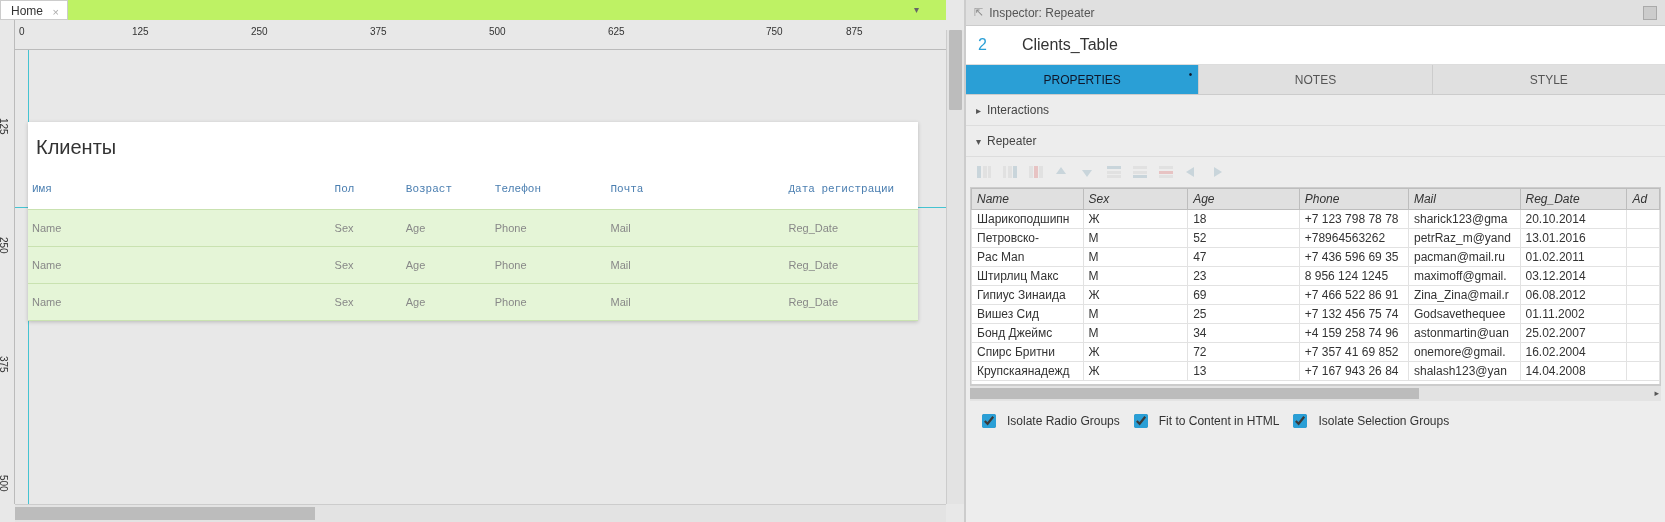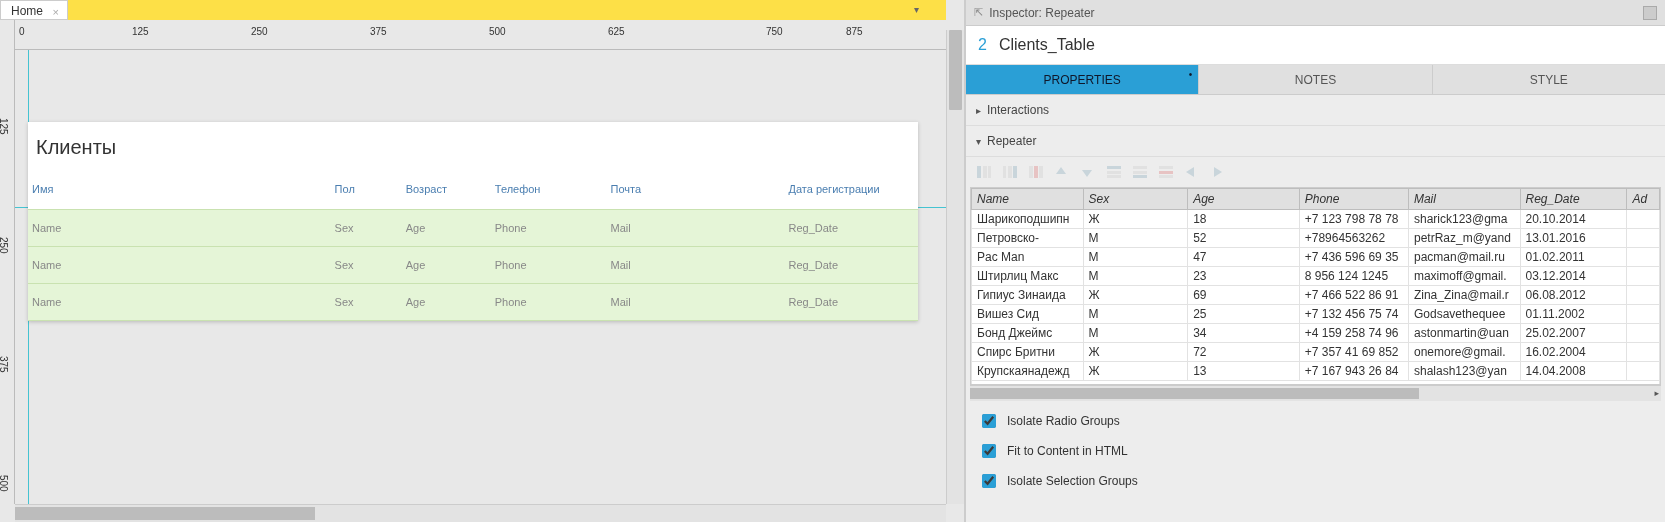--- a/index.html
+++ b/index.html
@@ -6,68 +6,68 @@
   body { margin:0; font-family: Arial, sans-serif; font-size:12px; background:#e8e8e8; color:#333; overflow:hidden; }
   .app { display:flex; width:1665px; height:522px; }
   
   .canvas-wrap { width:965px; height:522px; position:relative; background:#e8e8e8; border-right:1px solid #ccc; }
   .ruler-h { position:absolute; left:15px; top:0; right:18px; height:30px; background:#e8e8e8; border-bottom:1px solid #bbb; font-size:10px; color:#333; }
   .ruler-h .corner { position:absolute; left:-15px; top:0; width:15px; height:30px; background:#e8e8e8; border-right:1px solid #bbb; }
   .ruler-h .ticklbl { position:absolute; top:6px; font-size:10px; }
   .ruler-v { position:absolute; left:0; top:30px; width:15px; bottom:18px; background:#e8e8e8; border-right:1px solid #bbb; font-size:10px; color:#333; }
   .ruler-v .vlbl { position:absolute; font-size:10px; writing-mode:vertical-rl; left:-2px; }
   .canvas-content { position:absolute; left:15px; top:30px; right:18px; bottom:18px; overflow:hidden; background:#e8e8e8; }
-  .tab-strip { position:absolute; left:0; top:0; right:18px; height:30px; background:#fde047; }
+  .tab-strip { position:absolute; left:0; top:0; right:18px; height:30px; background:#bef264; }
   .tab { position:absolute; left:0; top:0; height:20px; background:#fff; border:1px solid #ccc; font-size:12px; padding:3px 24px 3px 10px; }
   .tab .close { position:absolute; right:8px; top:5px; font-size:11px; color:#aaa; cursor:pointer; }
   .tab-drop { position:absolute; right:18px; top:4px; width:14px; height:12px; font-size:10px; color:#666; }
   
   .scroll-v { position:absolute; right:0; top:30px; bottom:18px; width:18px; background:#e3e3e3; border-left:1px solid #ccc; }
   .scroll-v .thumb { position:absolute; left:2px; right:2px; top:0; height:80px; background:#bcbcbc; border-radius:1px; }
   .scroll-h { position:absolute; left:15px; right:18px; bottom:0; height:18px; background:#e3e3e3; border-top:1px solid #ccc; }
   .scroll-h .thumb { position:absolute; top:2px; bottom:2px; left:0; width:300px; background:#bcbcbc; }
   
   .guide-v { position:absolute; top:0; bottom:0; width:1px; background:rgba(0,180,200,0.7); }
   .guide-h { position:absolute; left:0; right:0; height:1px; background:rgba(0,180,200,0.7); }
   
   .widget { position:absolute; background:#fff; box-shadow:0 1px 4px rgba(0,0,0,0.2); }
   .widget h1 { font-size:20px; font-weight:normal; margin:14px 0 18px 8px; color:#333; }
   .widget table { width:100%; border-collapse:collapse; table-layout:fixed; font-size:11px; }
-  .widget thead td { color:#4a7eb0; padding:6px 4px 14px; font-weight:normal; }
+  .widget thead td { color:#4a7eb0; padding:6px 4px 14px; font-weight:normal;font-family:Liberation Mono, monospace; }
   .widget tbody td { padding:12px 4px; color:#888; }
   .widget tbody tr { background:#e5f5d7; border-top:1px solid #c9e2b0; border-bottom:1px solid #c9e2b0; }
   
   .inspector { flex:1; height:522px; background:#ededed; display:flex; flex-direction:column; border-left:1px solid #ccc; overflow:hidden; }
   .insp-title { height:26px; display:flex; align-items:center; padding:0 8px; background:#e0e0e0; border-bottom:1px solid #ccc; }
   .insp-title .pin { font-size:11px; color:#888; margin-right:6px; }
   .insp-title .ttl { flex:1; text-align:left; font-size:12px; color:#555; }
   .insp-title .page { width:14px; height:14px; background:#ccc; border:1px solid #aaa; }
   .obj-header { padding:10px 12px; display:flex; align-items:center; gap:12px; background:#fff; border-bottom:1px solid #ddd; }
   .obj-header .num { color:#2a9fd6; font-size:16px; }
-  .obj-header .name { font-size:16px; color:#333; }
+  .obj-header .name { font-size:16px; color:#333;margin-left:23px; }
   .tabrow { display:flex; height:30px; background:#e0e0e0; border-bottom:1px solid #ccc; }
   .tabbtn { flex:1; display:flex; align-items:center; justify-content:center; font-size:12px; color:#555; cursor:pointer; border-right:1px solid #ccc; position:relative; }
   .tabbtn:last-child{border-right:none;}
   .tabbtn.active { background:#2a9fd6; color:#0f172a; }
   .tabbtn .dot { position:absolute; right:6px; top:4px; font-size:10px; }
   .section-hdr { padding:8px 10px; font-size:12px; color:#444; border-bottom:1px solid #ddd; background:#ededed; display:flex; align-items:center; gap:6px; cursor:pointer; }
   .section-hdr .chev { font-size:10px; color:#555; }
   .toolbar { padding:8px 10px; display:flex; gap:10px; }
   .toolbar .tbtn { width:16px; height:14px; opacity:0.35; }
   .tbtn svg { display:block; }
   .data-grid-wrap { background:#fff; border:1px solid #ccc; margin:0 4px; }
   .data-grid { overflow:auto; font-size:12px; color:#333; height:196px; }
   .data-grid table { border-collapse:collapse; width:100%; table-layout:fixed; }
   .data-grid th { background:#e0e0e0; border:1px solid #bdbdbd; font-weight:normal; font-style:italic; text-align:left; padding:3px 5px; font-size:12px; white-space:nowrap; }
   .data-grid td { border:1px solid #e2e2e2; padding:2px 5px; height:18px; white-space:nowrap; overflow:hidden; text-overflow:clip; }
   .data-grid .addrow td { font-style:italic; color:#777; }
   .grid-scroll-h { height:16px; background:#e3e3e3; border-top:1px solid #ccc; margin:0 4px; position:relative; }
   .grid-scroll-h .thumb { position:absolute; top:2px; bottom:2px; left:0; width:65%; background:#bcbcbc; }
   .grid-scroll-h .arr { position:absolute; top:2px; font-size:9px; color:#555; }
-  .checks { padding:10px 12px 0; display:flex; flex-direction:column; gap:10px; font-size:12px; color:#333; }
+  .checks { padding:10px 12px 0; display:flex; flex-direction:row; gap:10px; font-size:12px; color:#333; }
   .checks label { display:flex; align-items:center; gap:8px; }
   .checks input { width:14px; height:14px; accent-color:#2a9fd6; }
 </style>
 </head>
 <body>
 
 <div class="app">
 
   <div class="canvas-wrap">
     <div class="tab-strip">

